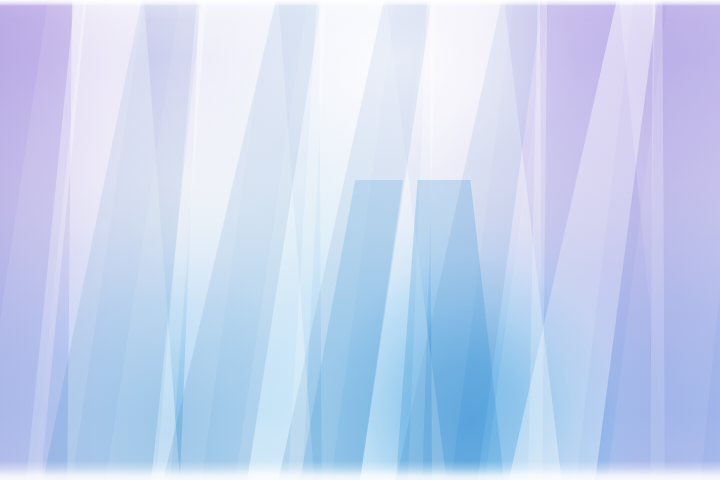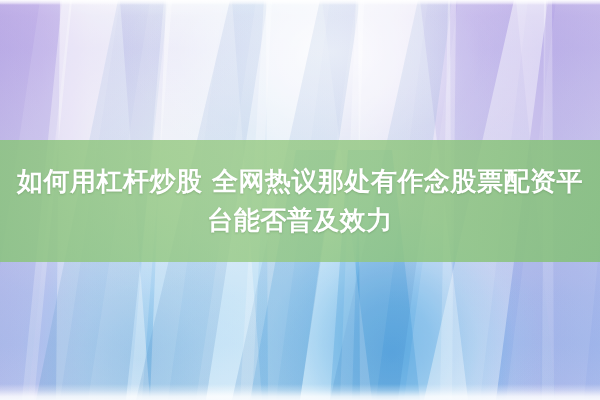--- a/index.html
+++ b/index.html
@@ -229,19 +229,16 @@
       <polygon points="506,400 584,400 624,0 556,0" fill="#ffffff" opacity="0.08"></polygon>
 
       <polygon points="250,400 300,400 336,150 296,150" fill="#1d86d2" opacity="0.16"></polygon>
       <polygon points="330,400 420,400 392,150 348,150" fill="#1d86d2" opacity="0.20"></polygon>
     </svg>
   </div>
 
   <div id="top-strip"></div>
   <div id="bottom-strip"></div>
 
-  <div id="title-band">
-    <div id="title-text">如何用杠杆炒股 全网热议那处有作念股票配资平台能否普及效力</div>
-  </div>
 
   <div id="watermark"></div>
 
 </div>
 
 </body></html>

